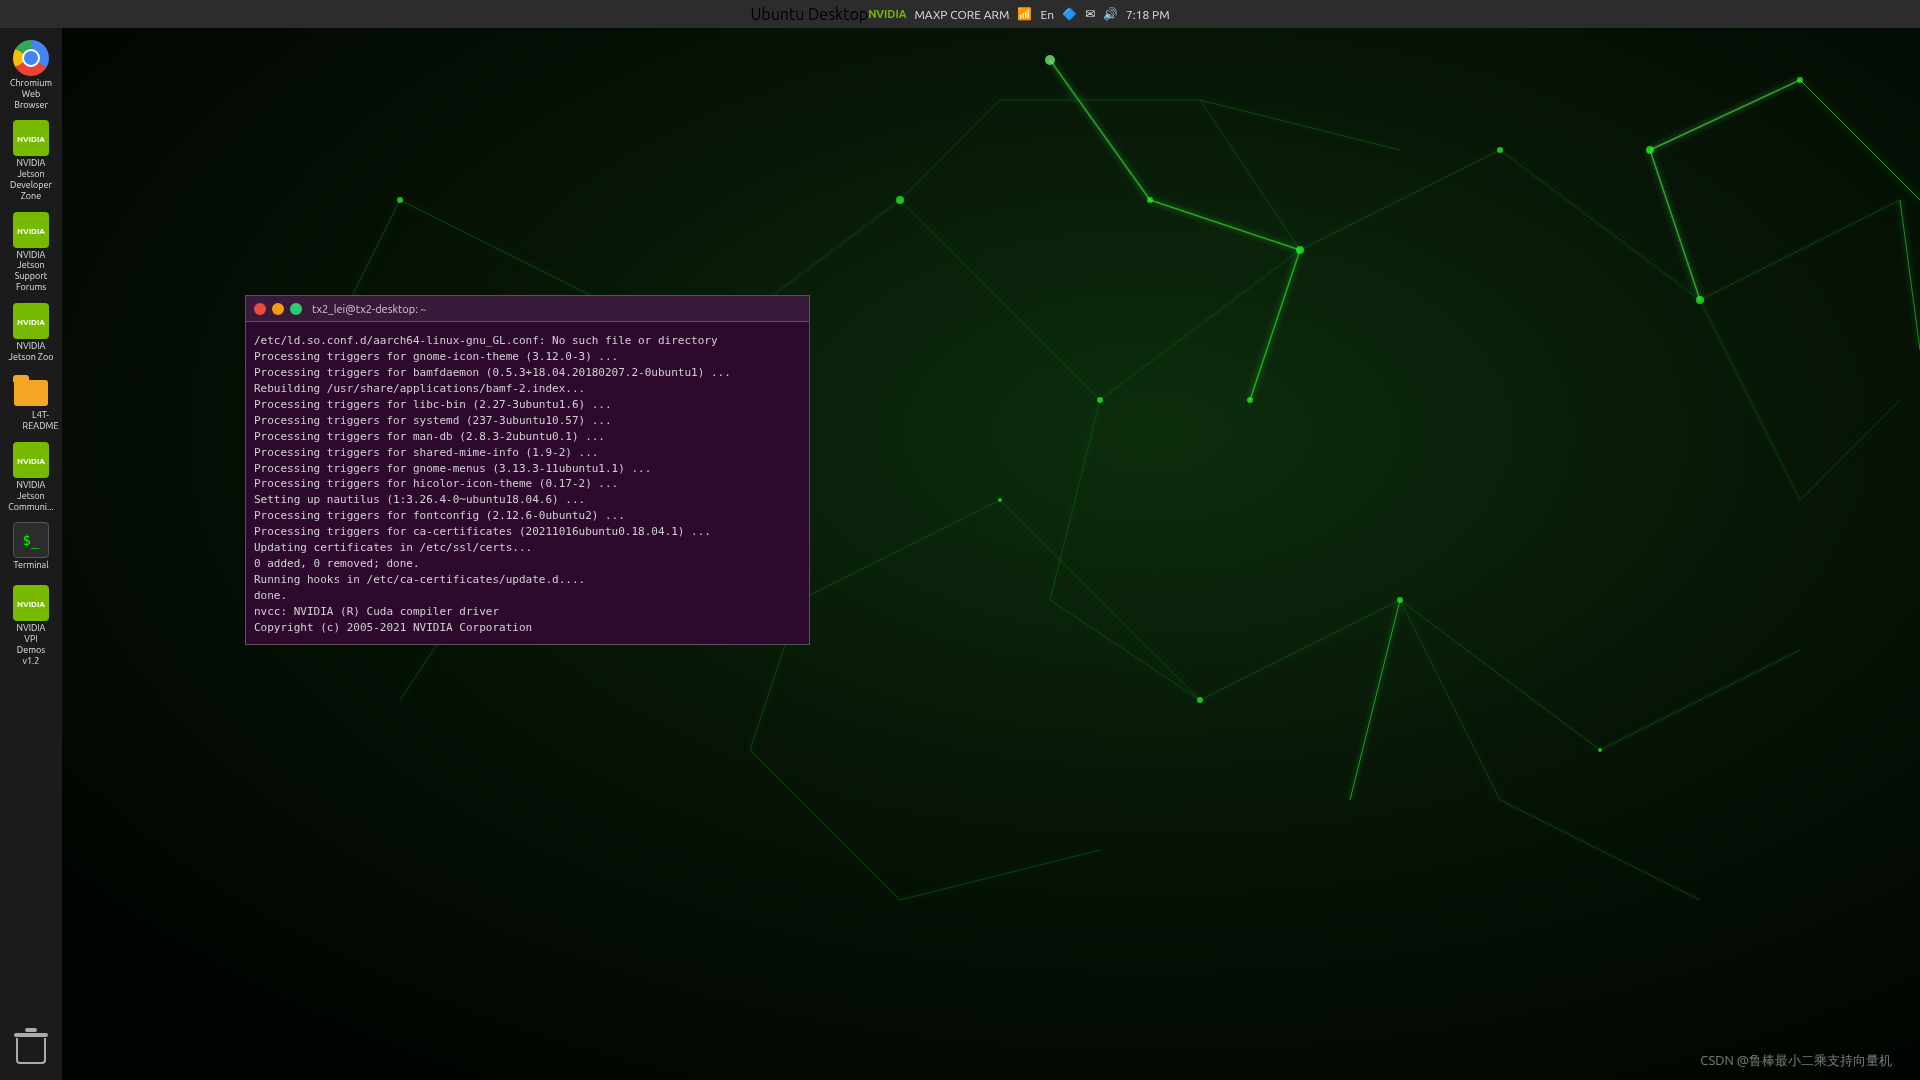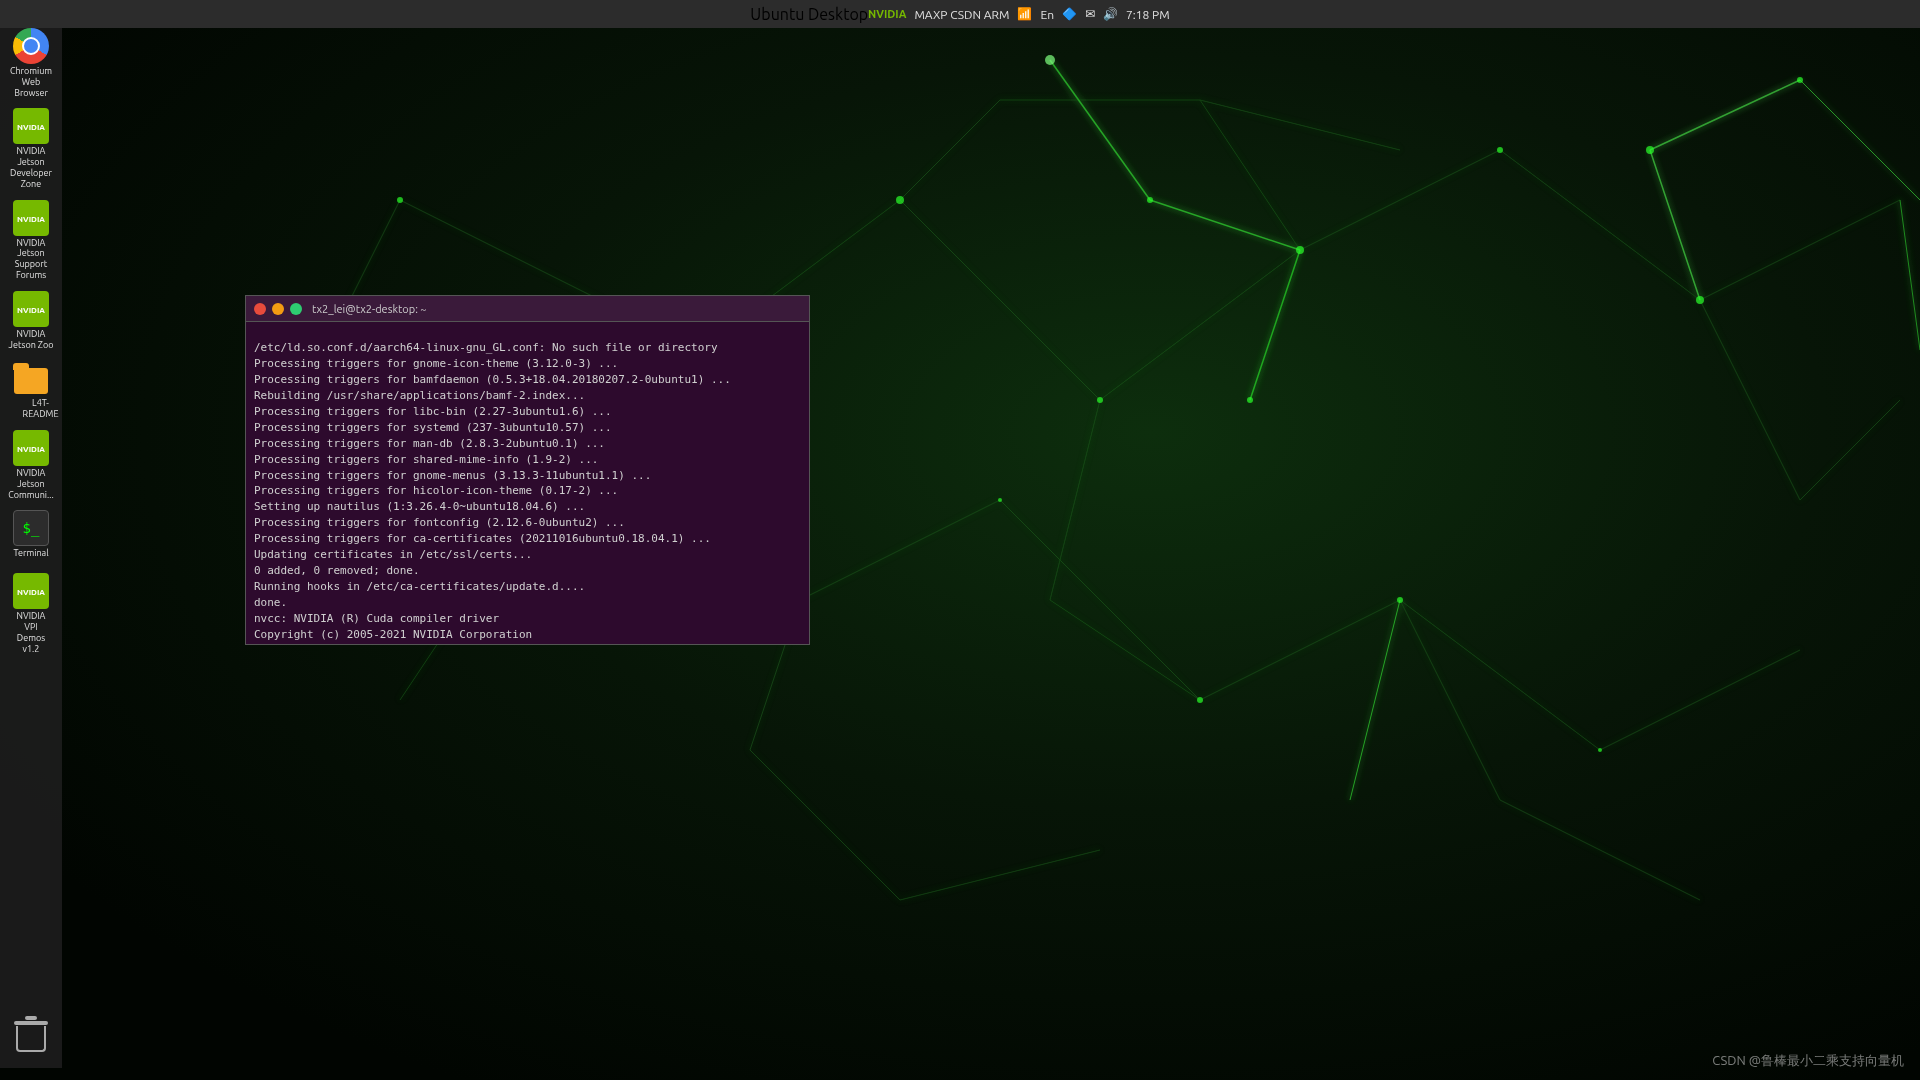--- a/index.html
+++ b/index.html
@@ -46,21 +46,21 @@
       display: flex;
       align-items: center;
       gap: 8px;
       color: #e0e0e0;
       font-size: 12px;
     }
 
     
     #sidebar {
       position: absolute;
-      top: 16px;
+      top: 28px;
       left: 0;
       width: 62px;
       height: calc(1080px - 28px);
       background: rgba(30, 30, 30, 0.85);
       display: flex;
       flex-direction: column;
       align-items: center;
       padding-top: 8px;
       z-index: 50;
       gap: 2px;
@@ -222,21 +222,21 @@
 
     #terminal-title-text {
       color: #ccc;
       font-size: 11px;
       margin-left: 4px;
     }
 
     #terminal-content {
       flex: 1;
       background: #2d0a2d;
-      padding: 18px 8px;
+      padding: 11px 8px;
       overflow: hidden;
       font-family: 'DejaVu Sans Mono', 'Courier New', monospace;
       font-size: 11px;
       color: #d0d0d0;
       line-height: 1.45;
     }
 
     .terminal-line {
       display: block;
       white-space: pre;
@@ -244,21 +244,21 @@
 
     .prompt-line {
       color: #00ff88;
       font-weight: bold;
     }
 
     
     #watermark {
       position: absolute;
       bottom: 10px;
-      right: 16px;
+      right: 28px;
       color: rgba(200, 200, 200, 0.6);
       font-size: 13px;
       z-index: 10;
     }
   </style>
 </head>
 <body>
 
 <div id="desktop">
 
@@ -341,21 +341,21 @@
       <circle cx="1250" cy="400" r="3"></circle>
       <circle cx="1650" cy="150" r="4"></circle>
       <circle cx="1800" cy="80" r="3"></circle>
     </g>
   </svg>
 
   <div id="topbar">
     <span>Ubuntu Desktop</span>
     <div id="topbar-right">
       <span style="color:#76b900; font-weight:bold; font-size:11px;">NVIDIA</span>
-      <span>MAXP CSDN ARM</span>
+      <span>MAXP CORE ARM</span>
       <span>📶</span>
       <span>En</span>
       <span>🔷</span>
       <span>✉</span>
       <span>🔊</span>
       <span>7:18 PM</span>
     </div>
   </div>
 
   <div id="sidebar">

